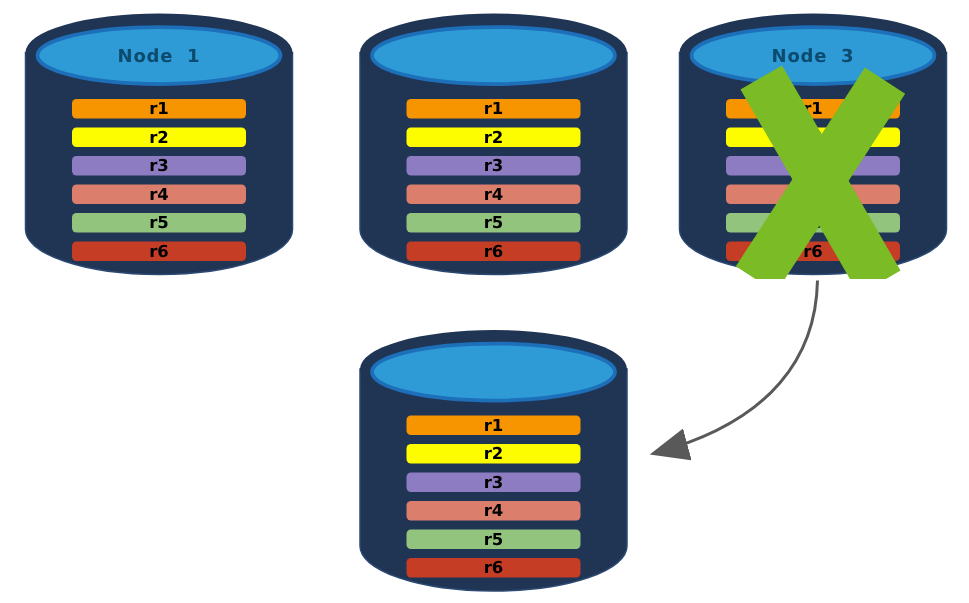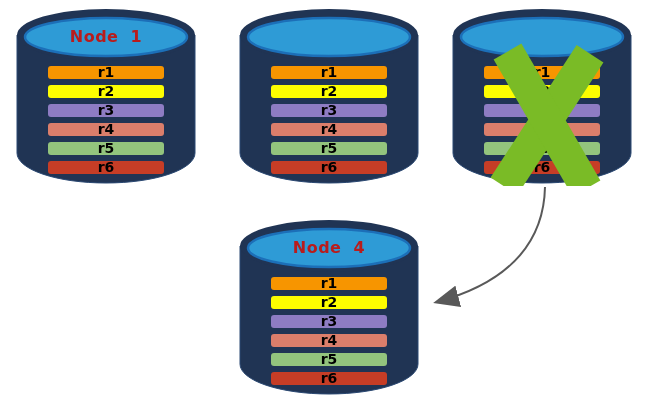--- a/index.html
+++ b/index.html
@@ -17,30 +17,30 @@
   .n1{left:16px;top:8px;}
   .n2{left:239px;top:8px;}
   .n3{left:452px;top:8px;}
   .n4{left:239px;top:219px;}
   .cyl{
     position:absolute;left:0;top:0;width:180px;height:178px;
   }
   .node-title{
     position:absolute;left:0;top:16px;width:180px;height:26px;
     text-align:center;line-height:26px;
-    font-size:16px;font-weight:bold;color:#b91c1c;
+    font-size:12px;font-weight:bold;color:#0c4a6e;
     white-space:pre;letter-spacing:0.5px;
   }
   .bars{
     position:absolute;left:32px;top:58px;width:116px;
   }
   .bar{
     height:13px;margin-bottom:6px;border-radius:3px;
     text-align:center;
-    font-size:14px;font-weight:bold;color:#000000;
+    font-size:11px;font-weight:bold;color:#000000;
     line-height:13px;
   }
   .cross{
     position:absolute;left:0;top:0;width:180px;height:178px;
   }
   .arrow-layer{
     position:absolute;left:0;top:0;width:646px;height:402px;
     pointer-events:none;
   }
 </style>
@@ -81,20 +81,21 @@
       <div class="bar" style="background: rgb(198, 61, 38); color: rgb(0, 0, 0);"><span>r6</span></div>
     </div>
   </div>
 
   <div class="node n3">
     <svg class="cyl" viewBox="0 0 180 178">
       <path d="M1 27 L1 145 A89 30 0 0 0 179 145 L179 27 Z" stroke-width="1" fill="#203454" stroke="#2B4973"></path>
       <ellipse cx="90" cy="27" rx="89" ry="26" fill="#203454"></ellipse>
       <ellipse cx="90" cy="29" rx="81" ry="19" stroke-width="2.5" fill="#2E9BD6" stroke="#1C6FB8"></ellipse>
     </svg>
+    <div class="node-title">Node  3</div>
     <div class="bars">
       <div class="bar" style="background: rgb(247, 149, 0); color: rgb(0, 0, 0);"><span>r1</span></div>
       <div class="bar" style="background: rgb(253, 253, 0); color: rgb(0, 0, 0);"><span>r2</span></div>
       <div class="bar" style="background: rgb(142, 124, 195); color: rgb(0, 0, 0);"><span>r3</span></div>
       <div class="bar" style="background: rgb(219, 126, 107); color: rgb(0, 0, 0);"><span>r4</span></div>
       <div class="bar" style="background: rgb(147, 196, 125); color: rgb(0, 0, 0);"><span>r5</span></div>
       <div class="bar" style="background: rgb(198, 61, 38); color: rgb(0, 0, 0);"><span>r6</span></div>
     </div>
     <svg class="cross" viewBox="0 0 180 178">
       <g fill="#7ABB26">
@@ -103,21 +104,20 @@
       </g>
     </svg>
   </div>
 
   <div class="node n4">
     <svg class="cyl" viewBox="0 0 180 178">
       <path d="M1 27 L1 145 A89 30 0 0 0 179 145 L179 27 Z" stroke-width="1" fill="#203454" stroke="#2B4973"></path>
       <ellipse cx="90" cy="27" rx="89" ry="26" fill="#203454"></ellipse>
       <ellipse cx="90" cy="29" rx="81" ry="19" stroke-width="2.5" fill="#2E9BD6" stroke="#1C6FB8"></ellipse>
     </svg>
-    <div class="node-title">Node  4</div>
     <div class="bars">
       <div class="bar" style="background: rgb(247, 149, 0); color: rgb(0, 0, 0);"><span>r1</span></div>
       <div class="bar" style="background: rgb(253, 253, 0); color: rgb(0, 0, 0);"><span>r2</span></div>
       <div class="bar" style="background: rgb(142, 124, 195); color: rgb(0, 0, 0);"><span>r3</span></div>
       <div class="bar" style="background: rgb(219, 126, 107); color: rgb(0, 0, 0);"><span>r4</span></div>
       <div class="bar" style="background: rgb(147, 196, 125); color: rgb(0, 0, 0);"><span>r5</span></div>
       <div class="bar" style="background: rgb(198, 61, 38); color: rgb(0, 0, 0);"><span>r6</span></div>
     </div>
   </div>
 

